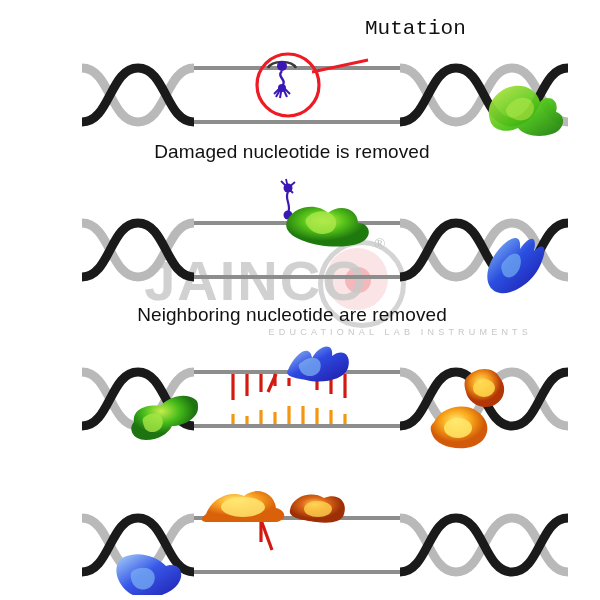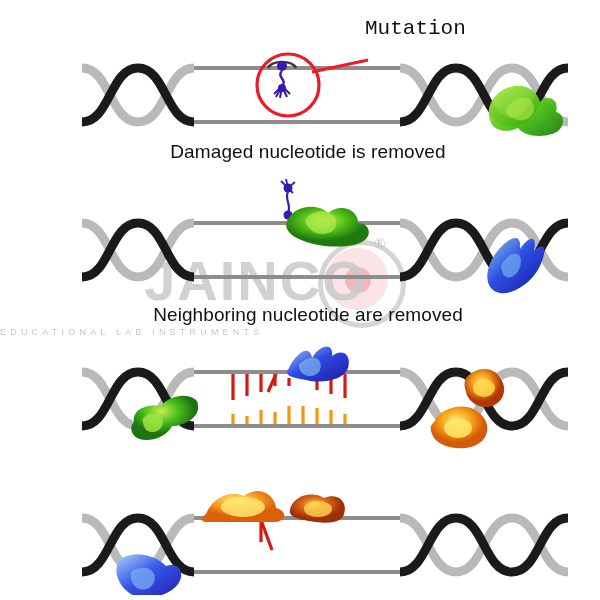--- a/index.html
+++ b/index.html
@@ -5,32 +5,32 @@
   html,body{margin:0;padding:0;background:#ffffff;}
   body{width:600px;height:600px;position:relative;overflow:hidden;
        font-family:"Liberation Sans", sans-serif;background:#fff;}
   .stage{position:absolute;inset:0;width:600px;height:600px;}
 
   .panel{position:absolute;left:0;width:600px;}
   .dna-svg{position:absolute;left:0;top:0;}
 
   .caption{position:absolute;width:584px;text-align:center;
            font-family:"Liberation Sans", sans-serif;
-           font-size:19px;color:#111;letter-spacing:.1px;white-space:nowrap;padding-left:16px;}
+           font-size:19px;color:#111;letter-spacing:.1px;white-space:nowrap;}
 
   .anno-label{position:absolute;font-family:Liberation Mono, monospace;
               font-size:21px;color:#111;white-space:nowrap;}
 
   
   .watermark{position:absolute;left:0;top:226px;width:600px;height:140px;
              pointer-events:none;}
   .wm-word{position:absolute;left:0;top:22px;width:512px;text-align:center;
            font-family:"Liberation Sans", sans-serif;font-weight:bold;
            font-size:56px;letter-spacing:2px;color:#c9c9c9;opacity:.85;}
-  .wm-tag{position:absolute;left:0;top:101px;width:532px;text-align:left;
+  .wm-tag{position:absolute;left:0;top:101px;width:532px;text-align:right;
           font-family:"Liberation Sans", sans-serif;font-size:9px;
           letter-spacing:4.2px;color:#c4c4c4;opacity:.95;}
   .wm-ring{position:absolute;left:318px;top:14px;width:78px;height:78px;
            border:5px solid #c9c9c9;border-radius:50%;opacity:.8;}
   .wm-dot{position:absolute;left:345px;top:41px;width:26px;height:26px;
           border-radius:50%;background:#f3b5b8;opacity:.95;}
   .wm-disc{position:absolute;left:326px;top:22px;width:62px;height:62px;
            border-radius:50%;background:#f7cdd0;opacity:.55;}
   .wm-reg{position:absolute;left:374px;top:10px;font-size:15px;color:#c2c2c2;
           font-family:"Liberation Serif",serif;}

